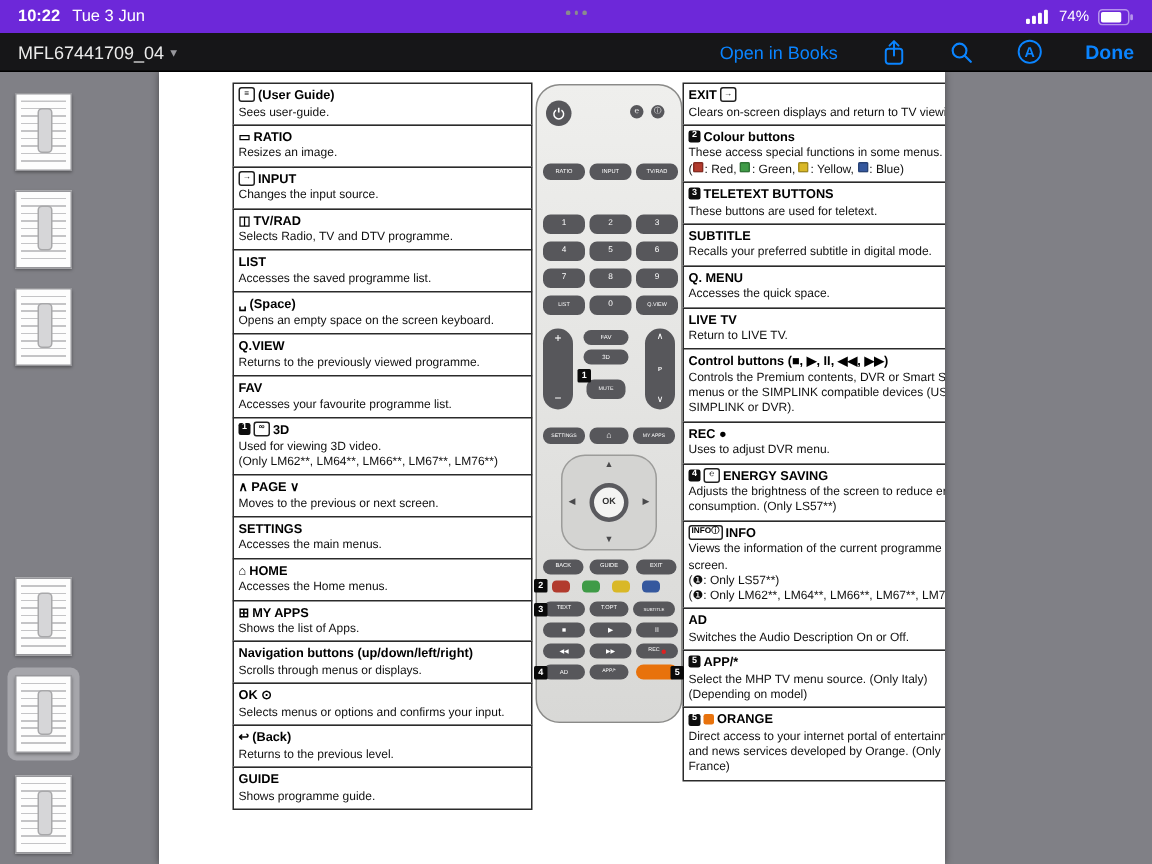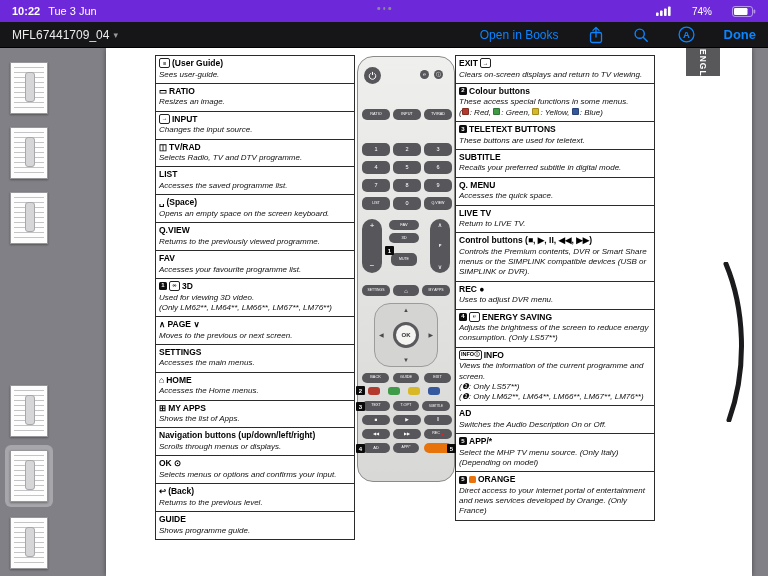--- a/index.html
+++ b/index.html
@@ -7,21 +7,21 @@
           font-family:"Liberation Sans",sans-serif;}
 
   
   .status-bar{position:absolute;top:0;left:0;right:0;height:22px;color:#fff;
               display:flex;align-items:center;padding:0 12px;box-sizing:border-box;}
   .sb-left{display:flex;gap:8px;align-items:baseline;}
   .sb-time{font-size:11px;font-weight:bold;}
   .sb-date{font-size:11px;}
   .sb-dots{position:absolute;left:50%;top:7px;transform:translateX(-50%);display:flex;gap:3px;}
   .sb-dots i{width:2.5px;height:2.5px;border-radius:50%;background:#8a8a8f;display:block;}
-  .sb-right{margin-left:auto;display:flex;align-items:center;gap:20px;}
+  .sb-right{margin-left:auto;display:flex;align-items:center;gap:6px;}
   .sb-batt-label{font-size:10px;}
 
   
   .toolbar{position:absolute;top:22px;left:0;right:0;height:26px;background:#161618;
            display:flex;align-items:center;padding:0 12px;box-sizing:border-box;
            border-bottom:1px solid #000;}
   .tb-title{display:flex;align-items:center;gap:4px;color:#ebebeb;font-size:12px;cursor:default;}
   .chev{color:#98989d;font-size:9px;}
   .tb-actions{margin-left:auto;display:flex;align-items:center;gap:29px;}
   .tb-link{color:var(--accent,#0a84ff);font-size:12px;}
@@ -35,34 +35,34 @@
   #thumb-rail{position:absolute;left:0;top:0;width:106px;height:100%;}
   .thumb-sel{position:absolute;left:5px;width:48px;height:62px;background:#a6a6ab;border-radius:6px;}
   .thumb{position:absolute;left:10px;width:38px;height:52px;background:#fdfdfd;
          border:1px solid #97979b;box-sizing:border-box;box-shadow:0 1px 2px rgba(0,0,0,.35);}
   .thumb::before{content:"";position:absolute;left:3px;right:3px;top:4px;bottom:4px;
          background:repeating-linear-gradient(to bottom,#c4c4c6 0 1px,transparent 1px 5px);}
   .thumb::after{content:"";position:absolute;left:14px;top:9px;width:8px;height:28px;
          background:#d6d6d8;border:1px solid #a8a8aa;border-radius:3px;}
 
   
-  .page{position:absolute;left:106px;top:0;width:646px;height:528px;background:#fff;
+  .page{position:absolute;left:106px;top:0;width:524px;height:528px;background:#fff;
         box-shadow:0 0 5px rgba(0,0,0,.45);overflow:hidden;}
   #lang-tab{position:absolute;left:580px;top:0;width:34px;height:28px;background:#58585b;
         color:#fff;overflow:hidden;display:flex;justify-content:center;}
   #lang-tab span{writing-mode:vertical-rl;font-size:8.5px;font-weight:bold;letter-spacing:1px;line-height:1;padding-top:1px;}
   #arc{position:absolute;left:616px;top:214px;}
 
   
   #left-column{position:absolute;left:49px;top:8px;width:200px;}
   #right-column{position:absolute;left:349px;top:8px;width:200px;}
   .spec-row{border:1px solid #2b2b2b;margin-top:-1px;padding:2px 3px 3px;background:#fff;box-sizing:border-box;}
   .spec-header{display:flex;align-items:center;flex-wrap:wrap;gap:2px;font-size:8.5px;
                font-weight:bold;color:#000;line-height:1.25;}
-  .spec-body{font-size:8px;line-height:1.28;color:#101010;margin-top:1px;font-style:italic;}
+  .spec-body{font-size:8px;line-height:1.28;color:#101010;margin-top:1px;}
   .badge{width:8px;height:8px;background:#0d0d0d;color:#fff;font-size:6px;font-weight:bold;
          display:inline-flex;align-items:center;justify-content:center;border-radius:1.5px;flex:none;}
   .hicon{font-size:8.5px;line-height:1;}
   .hicon-box{border:1px solid #222;border-radius:2px;font-size:5.5px;height:8px;min-width:7px;
              padding:0 1px;display:inline-flex;align-items:center;justify-content:center;line-height:1;flex:none;}
   .hicon-square{width:7px;height:7px;border-radius:1.5px;flex:none;}
   .cdot{display:inline-block;width:5px;height:5px;border-radius:1px;margin-right:1px;vertical-align:-0.5px;border:0.5px solid rgba(0,0,0,.25);}
 
   
   #remote{position:absolute;left:251px;top:8px;width:96px;height:424px;

